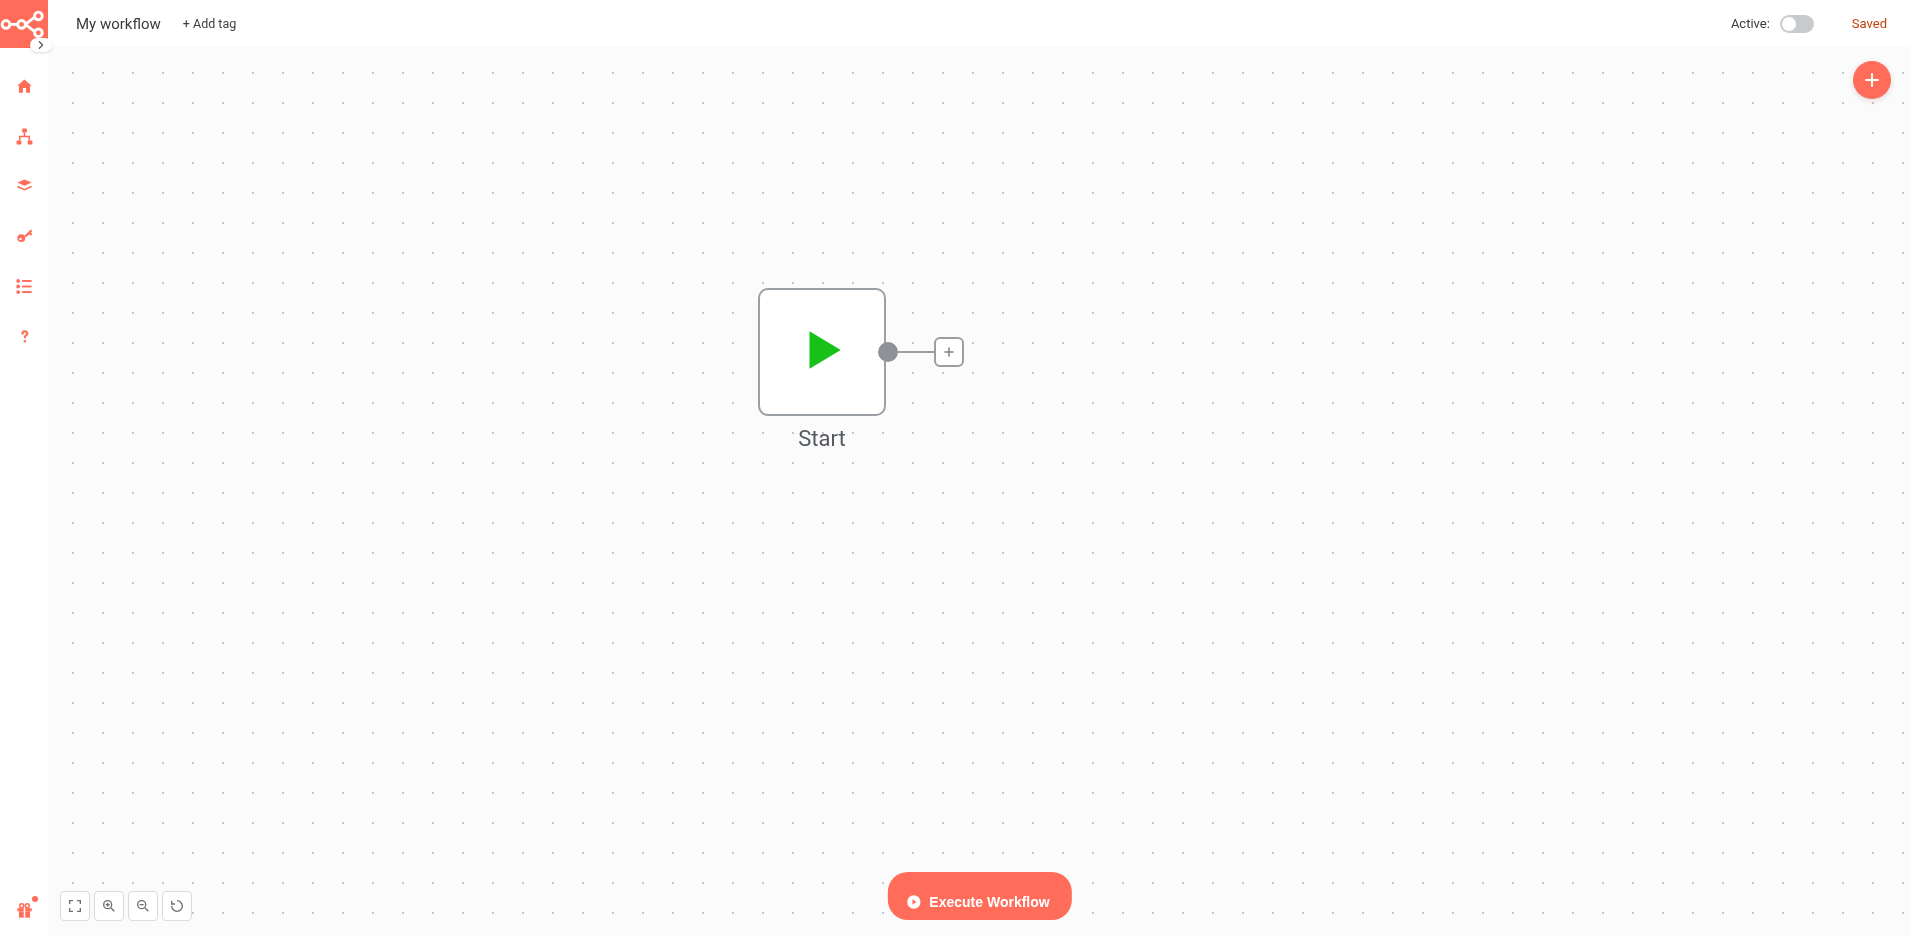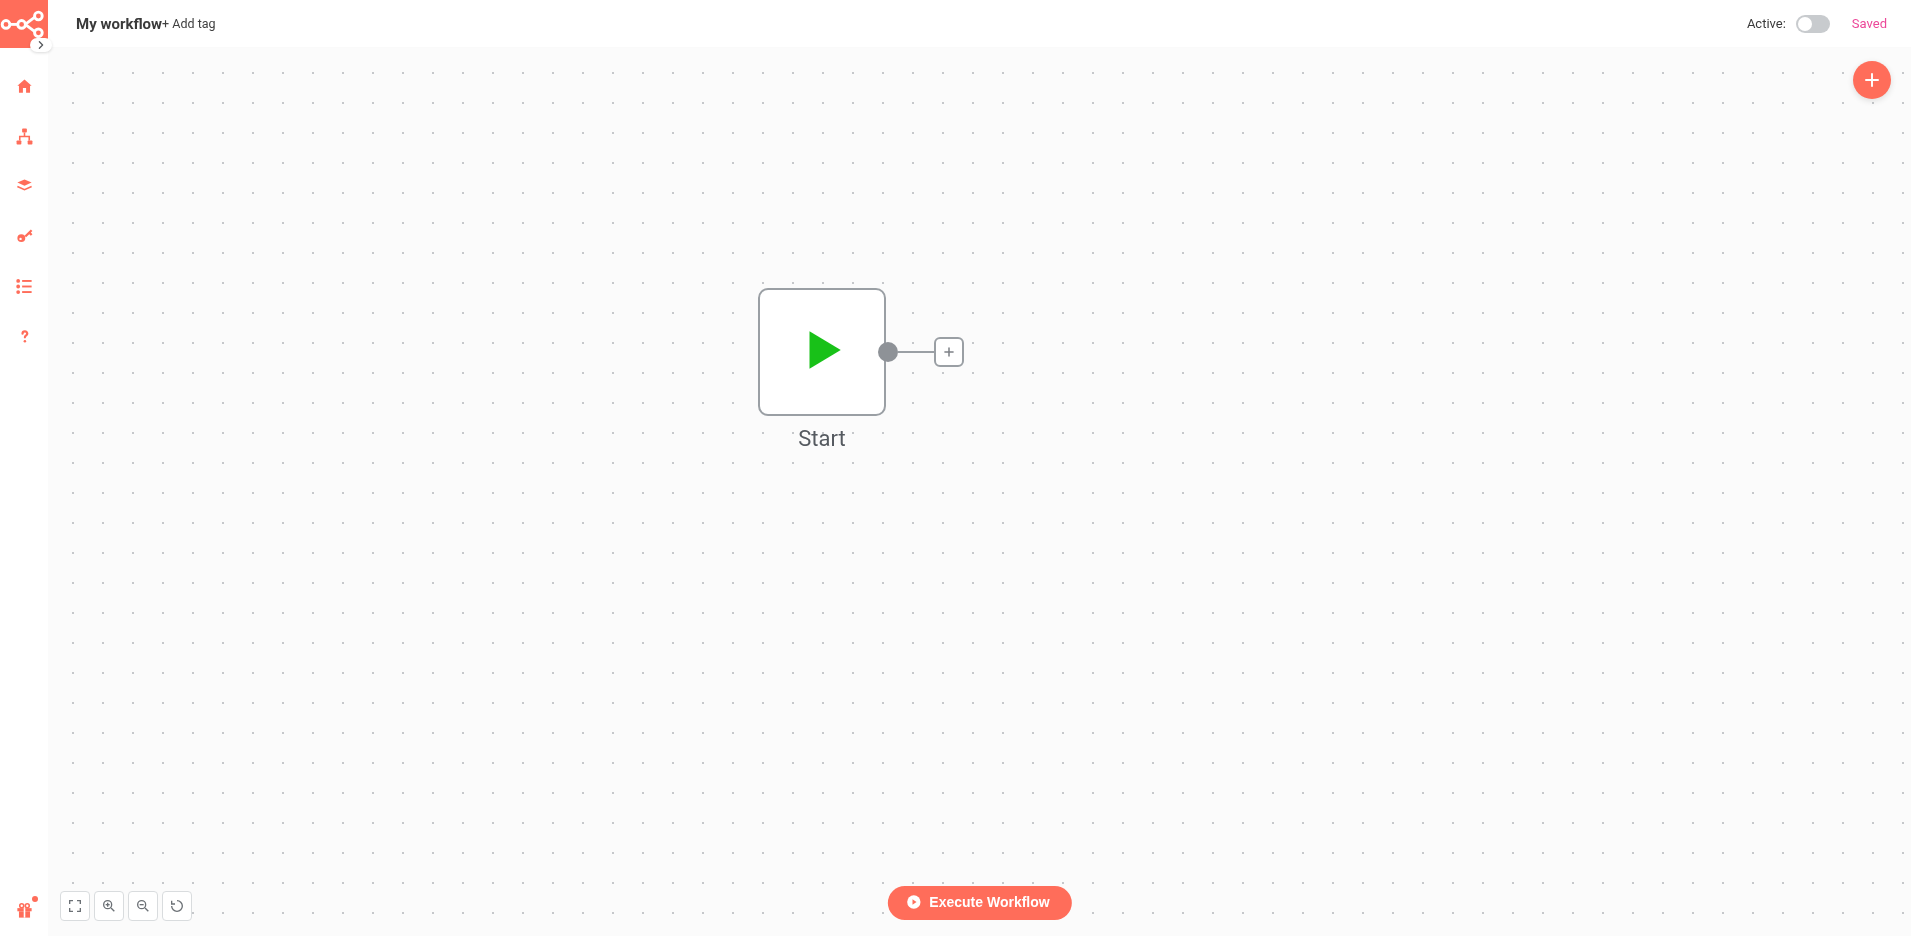--- a/index.html
+++ b/index.html
@@ -25,32 +25,32 @@
   .side-item svg { width: 19px; height: 19px; }
   .side-bottom { margin-top:auto; margin-bottom: 14px; }
   .gift-dot { position:absolute; top:-2px; right:-2px; width:6px; height:6px; border-radius:50%; background:#ff6d5a; }
 
   
   .topbar {
     position: fixed; left: 48px; right: 0; top: 0; height: 48px; background:#fff;
     display:flex; align-items:center; padding: 0 24px 0 28px; z-index: 30;
     border-bottom: 1px solid rgba(0,0,0,0.02);
   }
-  .wf-title { font-size: 15px; font-weight: 700; color:#3a3a3a; }
+  .wf-title { font-size: 15px; font-weight: 400; color:#3a3a3a; margin-right: 22px; }
   .add-tag { font-size: 12.5px; color:#404040; cursor:pointer; }
   .top-right { margin-left:auto; display:flex; align-items:center; gap: 10px; }
   .active-label { font-size: 13px; color:#3a3a3a; }
   .toggle {
     width: 34px; height: 18px; border-radius: 9px; background:#c8cbce; position:relative;
   }
   .toggle::after{
     content:""; position:absolute; left:2px; top:2px; width:14px; height:14px; border-radius:50%;
     background:#fff;
   }
-  .saved { font-size: 13px; color:#ec4899; margin-left: 12px; }
+  .saved { font-size: 13px; color:#c2410c; margin-left: 28px; }
 
   
   .canvas {
     position:absolute; left:48px; top:48px; right:0; bottom:0;
     background-color:#fbfbfb;
     background-image: radial-gradient(circle, #c6c8cb 1.3px, transparent 1.3px);
     background-size: 30px 30px;
     background-position: 10px 10px;
   }
 
@@ -86,21 +86,21 @@
   .zc {
     width:30px; height:30px; border:1px solid #d9dcde; border-radius:4px; background:#fff;
     display:flex; align-items:center; justify-content:center; color:#6b7075; cursor:pointer;
   }
   .zc svg { width:16px; height:16px; }
 
   
   .exec {
     position:absolute; left:50%; transform:translateX(-50%); bottom: 16px;
     background:#ff6d5a; color:#fff; border:none; border-radius: 20px;
-    padding: 8px 22px 10px 18px; font-size: 14px; font-weight:600; cursor:pointer;
+    padding: 22px 22px 10px 18px; font-size: 14px; font-weight:600; cursor:pointer;
     display:flex; align-items:center; gap:8px;
   }
   .exec svg { width:16px; height:16px; }
 </style>
 </head>
 <body>
 
 <nav class="sidebar">
   <div class="sidebar-logo">
     <svg viewBox="0 0 40 24" fill="none">

